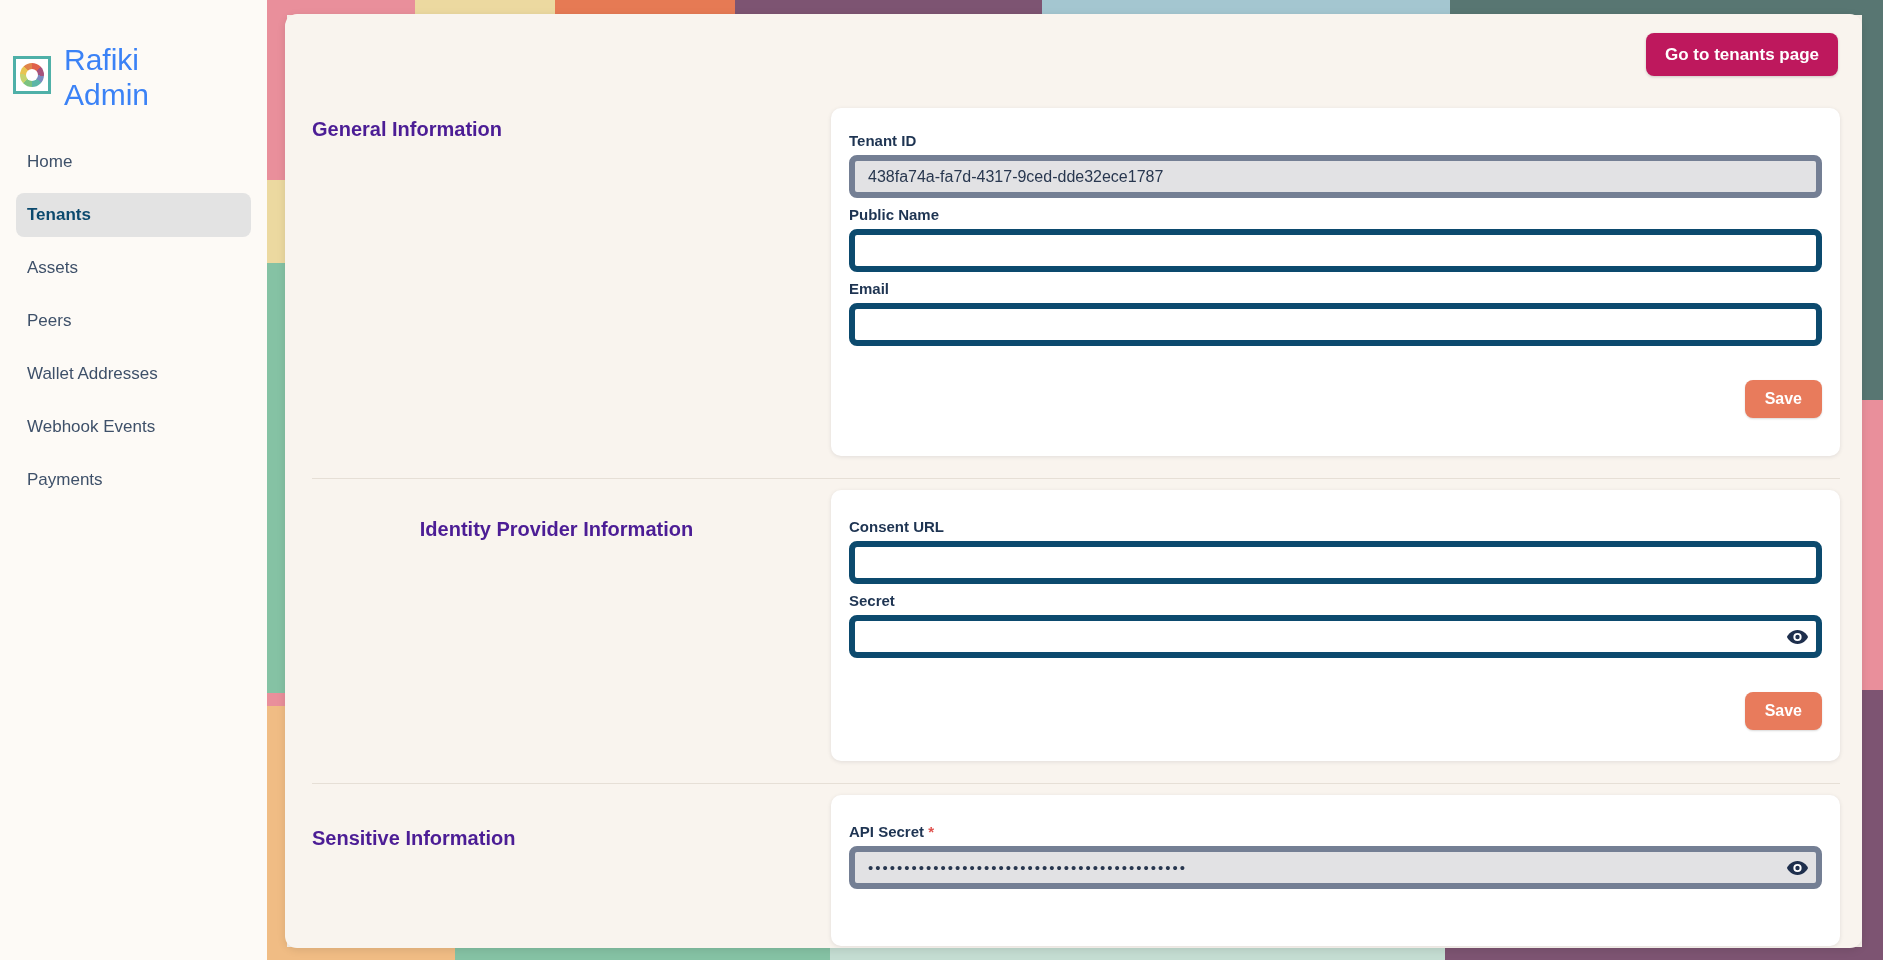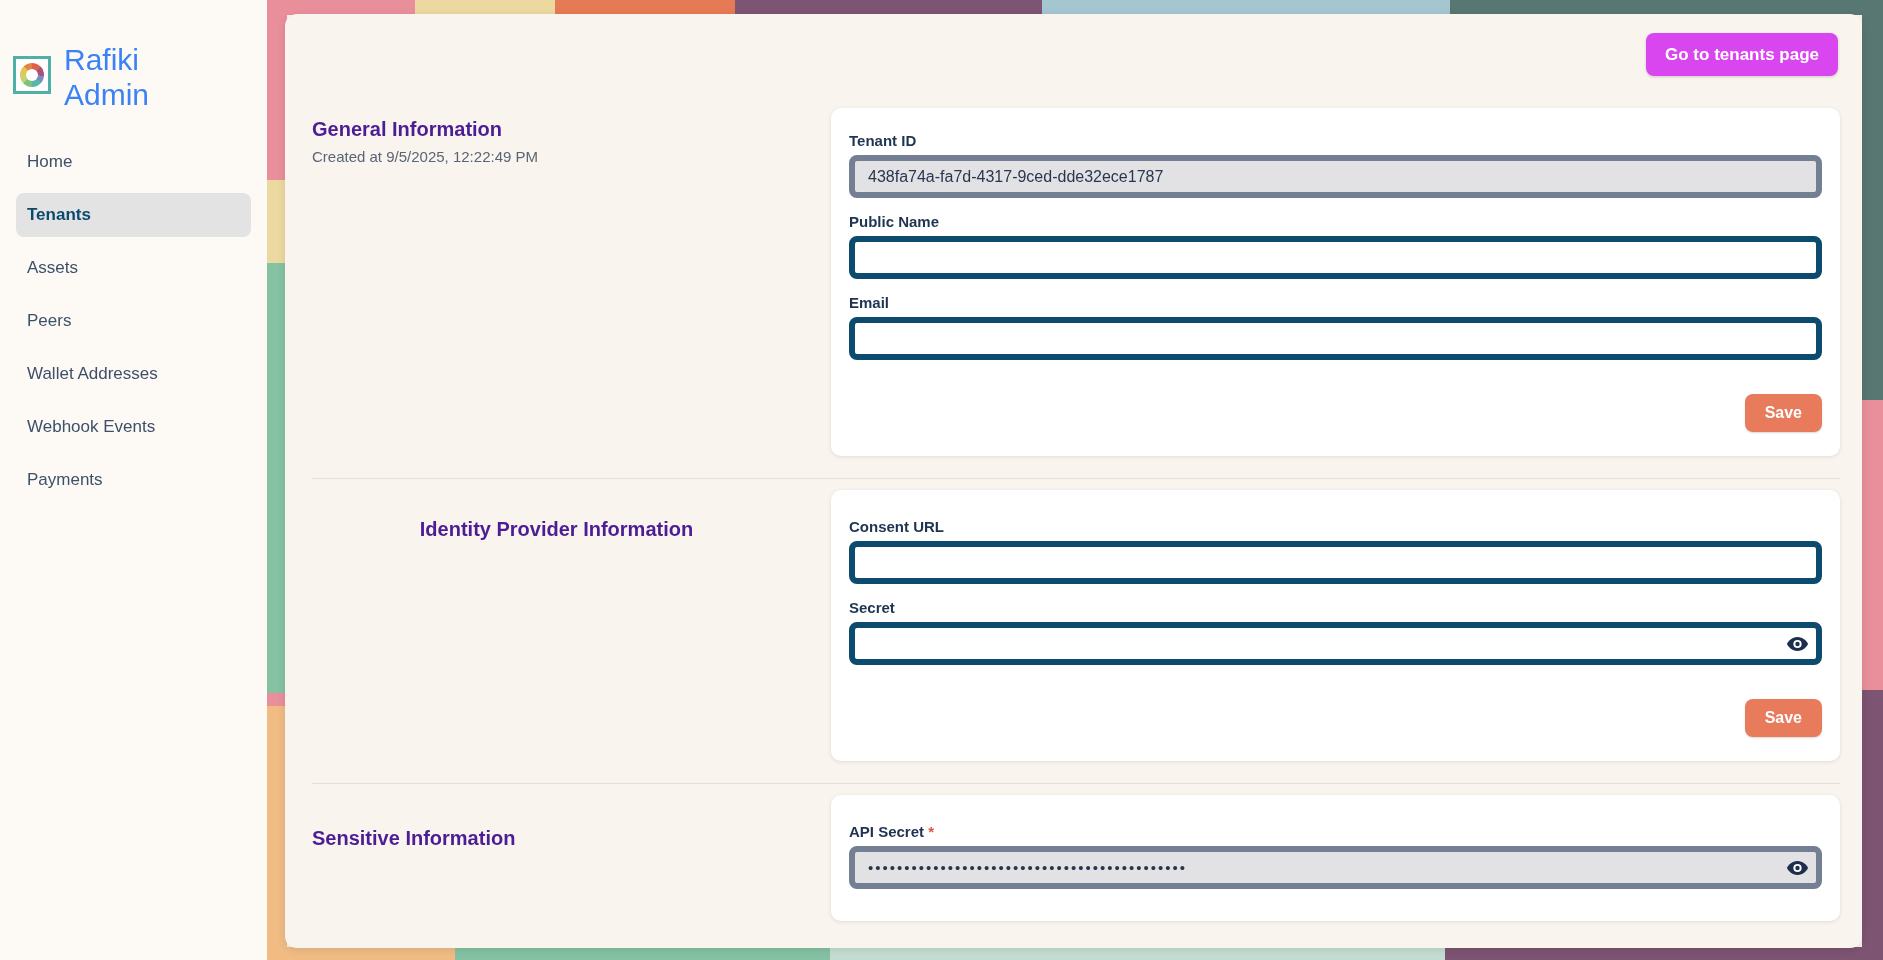--- a/index.html
+++ b/index.html
@@ -36,35 +36,35 @@
   .brand-title { font-size:30px; line-height:35px; font-weight:400; color:#3b82f6; }
   .nav { list-style:none; margin-top:28px; padding:0 16px; }
   .nav li { height:44px; display:flex; align-items:center; padding:0 11px; margin-bottom:9px;
     border-radius:8px; font-size:17px; color:#3e5069; cursor:pointer; }
   .nav li.active { background:#e3e3e3; color:#0c4a6e; font-weight:700; }
 
   
   .card { position:absolute; left:285px; top:14px; width:1577px; height:934px; z-index:2;
     background:#f9f4ee; border-radius:12px; box-shadow:0 2px 8px rgba(0,0,0,.10); overflow:hidden; }
   .go-btn { position:absolute; top:19px; right:24px; height:43px; padding:0 19px; border:none;
-    border-radius:8px; background:#d946ef; color:#fff; font-family:inherit; font-size:17px; font-weight:700;
+    border-radius:8px; background:#be185d; color:#fff; font-family:inherit; font-size:17px; font-weight:700;
     cursor:pointer; box-shadow:0 1px 3px rgba(0,0,0,.18); }
   .content { padding:94px 22px 0 27px; }
 
   .sec { display:flex; }
   .sec-left { width:519px; flex:none; padding-right:30px; }
   .sec-title { font-size:20px; font-weight:700; color:#4c1d95; }
   .sec-sub { font-size:15px; color:#5a6575; margin-top:7px; }
   .sec-right { flex:1; }
   .panel { background:#fff; border-radius:10px; box-shadow:0 1px 4px rgba(16,24,40,.10); padding:24px 18px 17px; }
   .panel.p1 { height:348px; }
   .panel.p2 { height:271px; padding-top:28px; }
-  .panel.p3 { height:126px; padding-top:28px; }
-
-  .fld { margin-bottom:15px; }
+  .panel.p3 { height:151px; padding-top:28px; }
+
+  .fld { margin-bottom:8px; }
   .fld label { display:block; font-size:15px; font-weight:700; color:#1e3452; margin-bottom:6px; }
   .req { color:#e0524e; font-weight:700; }
   .txt { width:100%; height:43px; border:6px solid #0c4a6e; border-radius:8px; background:#fff;
     font-family:inherit; font-size:16px; color:#24344f; padding:0 13px; outline:none; }
   .txt:disabled, .txt[readonly].gray { background:#e2e2e4; border-color:#747f94; color:#28374f; }
   .txt.dark-border { border-color:#3c4c66; }
   .masked { font-size:15px; letter-spacing:2px; color:#1e2f4d; }
   .eye-wrap { position:relative; }
   .eye-wrap .txt { padding-right:46px; }
   .eye { position:absolute; right:13px; top:50%; transform:translateY(-50%); width:23px; height:23px;
@@ -107,21 +107,20 @@
 </div>
 
 <div class="card">
   <button class="go-btn">Go to tenants page</button>
 
   <div class="content">
 
     <div class="sec">
       <div class="sec-left">
         <div class="sec-title mt10">General Information</div>
-        <div class="sec-sub">Created at 9/5/2025, 12:22:49 PM</div>
       </div>
       <div class="sec-right">
         <div class="panel p1">
           <div class="fld">
             <label>Tenant ID</label>
             <input class="txt gray" readonly="" value="438fa74a-fa7d-4317-9ced-dde32ece1787" style="">
           </div>
           <div class="fld">
             <label>Public Name</label>
             <input class="txt" value="" style="">

